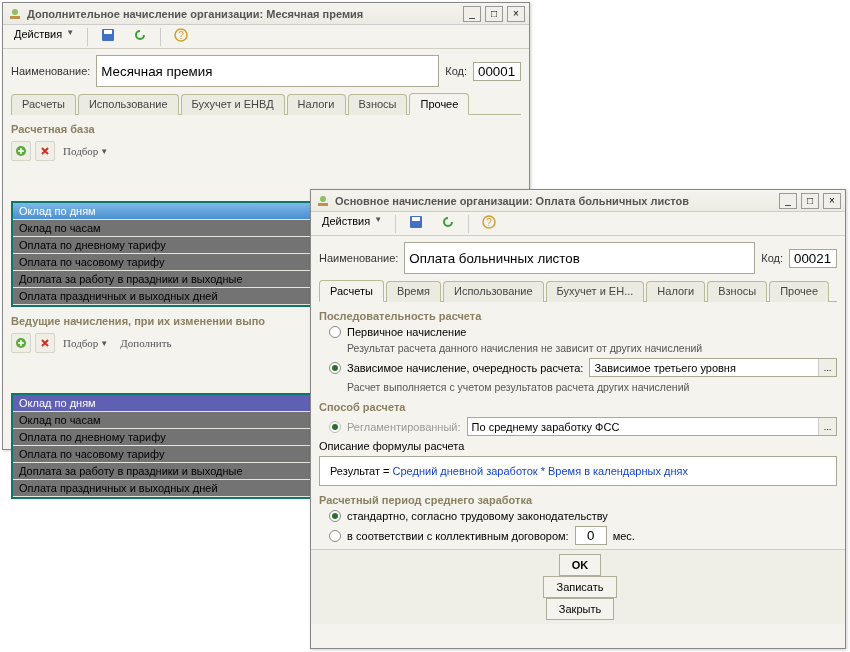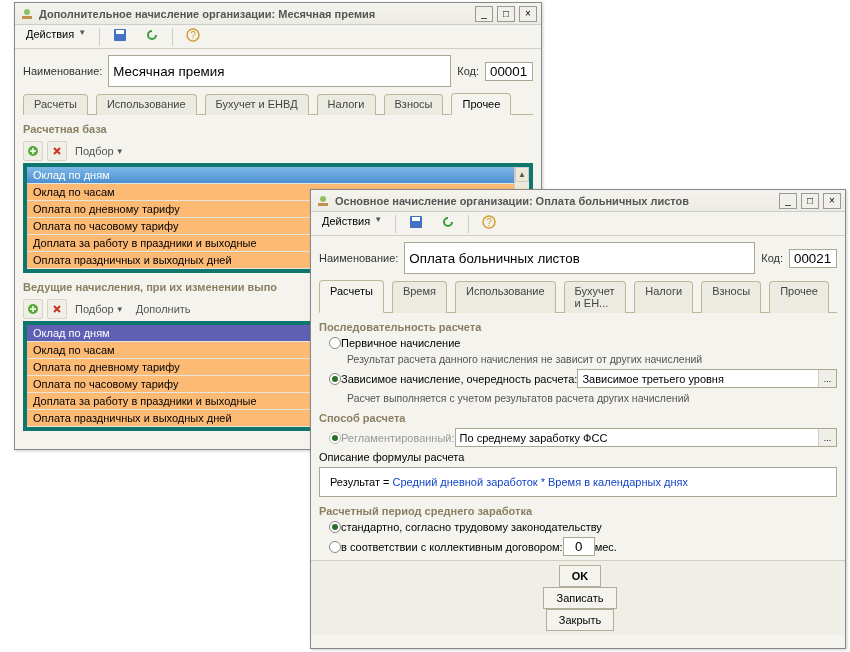--- a/index.html
+++ b/index.html
@@ -13,53 +13,53 @@
   .toolbar { display:flex; align-items:center; height:24px; padding:2px 4px; gap:4px; border-bottom:1px solid #d0cec2; }
   .tbtn { height:20px; padding:0 6px; display:flex; align-items:flex-start; gap:2px; border:1px solid transparent; cursor:pointer; }
   .tdrop { font-size:8px; color:#555; margin-left:2px; }
   .sep { width:1px; height:18px; background:#ccc; margin:0 2px; }
   .content { padding:6px 8px; }
   .row { display:flex; align-items:center; gap:6px; margin-bottom:6px; }
   .label { color:#333; }
   .textinput { flex:1; height:32px; border:1px solid #a9a893; background:#fff; padding:1px 4px; }
   .codeinput { width:48px; height:19px; border:1px solid #a9a893; background:#fff; padding:1px 4px; }
   .tabs { display:flex; border-bottom:1px solid #bab996; margin-top:2px; }
-  .tab { padding:3px 10px 4px; border:1px solid #bab996; border-bottom:none; border-top-left-radius:4px; border-top-right-radius:4px; margin-right:8px; background:#ecebe1; cursor:pointer; color:#444; position:relative; top:1px; }
+  .tab { padding:3px 10px 4px; border:1px solid #bab996; border-bottom:none; border-top-left-radius:4px; border-top-right-radius:4px; margin-right:2px; background:#ecebe1; cursor:pointer; color:#444; position:relative; top:1px; }
   .tab.active { background:#f4f3ee; color:#000; top:0; padding-top:4px; border-bottom:1px solid #f4f3ee; margin-bottom:-1px; }
   .grouphdr { color:#8a8061; font-weight:bold; margin:8px 0 4px; }
   .listtoolbar { display:flex; align-items:center; gap:4px; padding:2px 0; }
   .iconbtn { width:20px; height:20px; display:flex; align-items:center; justify-content:center; border:1px solid #d6d4c6; background:#f0efe7; cursor:pointer; border-radius:2px; }
-  .linklab { color:#555; cursor:pointer; padding:0 4px; display:flex; align-items:center; }
-  .listbox { border:4px solid #0f766e; background:#fdba74; max-height:118px; overflow:hidden; position:relative; }
+  .linklab { color:#555; cursor:pointer; padding:0 4px; display:flex; align-items:center;font-family:Liberation Serif, serif; }
+  .listbox { border:2px solid #0f766e; background:#737373; max-height:118px; overflow:hidden; position:relative;margin-top:38px; }
   .listrow { padding:2px 6px; border-bottom:1px solid #e6e5dd; }
   .listrow.sel-blue { background:linear-gradient(#7fb8e8,#4a8fd0); color:#fff; }
   .listrow.sel-purple { background:#5f5fb3; color:#fff; }
   .scrollbar { position:absolute; right:0; top:0; bottom:0; width:15px; background:#ece9d8; border-left:1px solid #ccc; }
   .scrollup,.scrolldn { height:15px; background:#ece9d8; display:flex; align-items:center; justify-content:center; font-size:8px; color:#555; border:1px solid #ccc; }
-  .radio-row { display:flex; align-items:center; margin:4px 0 4px 10px; }
+  .radio-row { display:flex; align-items:center; gap:6px; margin:4px 0 4px 10px; }
   .radio { width:12px; height:12px; border:1px solid #888; border-radius:50%; background:#fff; display:flex; align-items:center; justify-content:center; cursor:pointer; }
   .radio.checked::after { content:""; width:6px; height:6px; border-radius:50%; background:#2a6f2a; }
   .radio.disabled { border-color:#bbb; }
   .hint { margin-left:28px; color:#555; font-size:10.5px; }
   .selectbox { display:flex; align-items:center; border:1px solid #a9a893; background:#fff; flex:1; height:19px; }
   .selectbox .sv { flex:1; padding:1px 4px; }
   .selectbox .sbtn { width:18px; height:100%; border-left:1px solid #ccc; background:#f0efe7; display:flex; align-items:center; justify-content:center; font-size:9px; cursor:pointer; }
   .formula-box { border:1px solid #a9a893; background:#fff; padding:8px 10px; margin:4px 0 8px; }
   .blue { color:#1444c8; }
   .periodinput { width:32px; height:19px; border:1px solid #a9a893; background:#fff; text-align:center; }
   .bottombar { display:flex; justify-content:flex-end; align-items:center; gap:0; padding:4px 6px; border-top:1px solid #d0cec2; background:#f0efe7;flex-direction:column; }
   .bbtn { height:22px; padding:0 12px; border:1px solid #b0ae9a; background:#f4f3ee; cursor:pointer; display:flex; align-items:center; margin-left:4px; }
   .bbtn.primary { font-weight:bold; }
   .greyout { color:#999; }
   svg { display:block; }
 </style>
 </head>
 <body>
 
-<div class="window" style="left:14px; top:2px; width:528px; height:448px;">
+<div class="window" style="left:2px; top:2px; width:528px; height:448px;">
   <div class="titlebar">
     <span class="titleicon">
       <svg width="14" height="14">
           <circle cx="7" cy="5" r="3" fill="#8fc060"></circle>
           <rect x="2" y="9" width="10" height="3" fill="#c09050"></rect>
         </svg>
     </span>
     <span class="title">Дополнительное начисление организации: Месячная премия</span>
     <div class="winbtns">
       <div class="winbtn">_</div>

